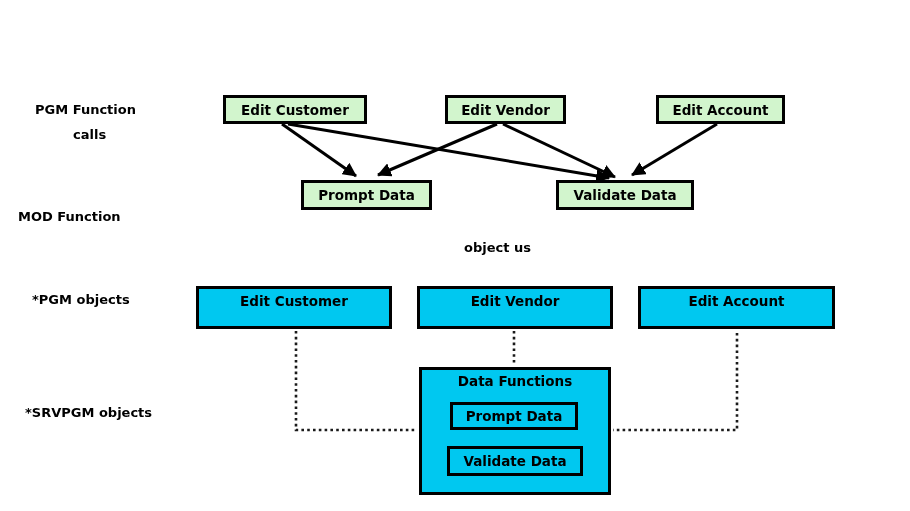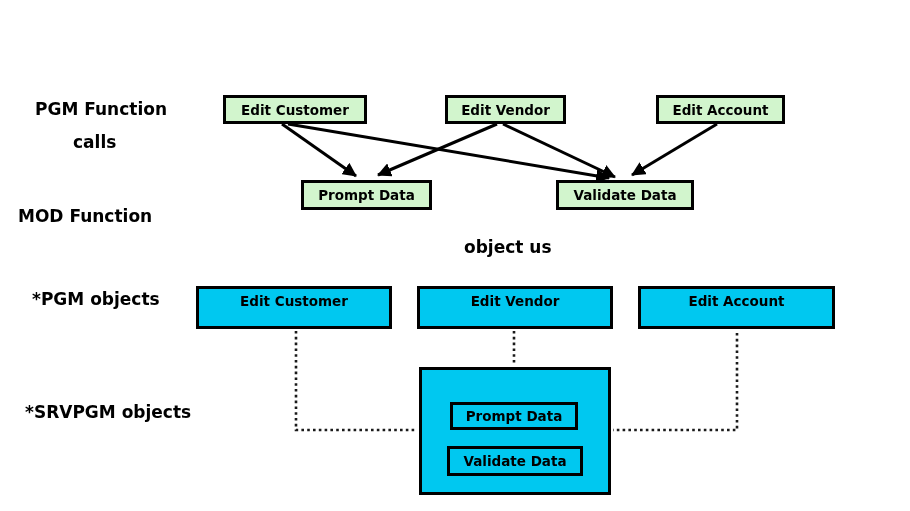--- a/index.html
+++ b/index.html
@@ -8,21 +8,21 @@
     position: relative;
     width: 910px;
     height: 511px;
     background: #ffffff;
     font-family: "DejaVu Sans", "Liberation Sans", sans-serif;
     color: #000;
     overflow: hidden;
   }
   .lbl {
     position: absolute;
-    font-size: 17px;
+    font-size: 13px;
     font-weight: bold;
     white-space: nowrap;
     line-height: 15px;
   }
   .fbox {
     position: absolute;
     background: #d2f5cd;
     border: 3px solid #000;
     display: flex;
     align-items: center;
@@ -92,21 +92,21 @@
     <line x1="497" y1="124" x2="378" y2="175" stroke="#000" stroke-width="3" marker-end="url(#ah)"></line>
     <line x1="503" y1="124" x2="615" y2="177" stroke="#000" stroke-width="3" marker-end="url(#ah)"></line>
     <line x1="717" y1="124" x2="632" y2="175" stroke="#000" stroke-width="3" marker-end="url(#ah)"></line>
 
     <path d="M296,331 L296,430 L417,430" fill="none" stroke="#1a1a1a" stroke-width="2.6" stroke-dasharray="2.6 3.2"></path>
     <path d="M514,331 L514,365" fill="none" stroke="#1a1a1a" stroke-width="2.6" stroke-dasharray="2.6 3.2"></path>
     <path d="M737,333 L737,430 L613,430" fill="none" stroke="#1a1a1a" stroke-width="2.6" stroke-dasharray="2.6 3.2"></path>
   </svg>
 
   <div class="lbl" style="left:35px;  top:102px;">PGM Function</div>
-  <div class="lbl" style="left:73px;  top:135px;">calls</div>
+  <div class="lbl" style="left:73px;  top:127px;">calls</div>
   <div class="lbl" style="left:18px;  top:183px;margin-top:26px;">MOD Function</div>
   <div class="lbl" style="left:32px;  top:292px;text-align:right;">*PGM objects</div>
   <div class="lbl" style="left:25px;  top:405px;">*SRVPGM objects</div>
   <div class="lbl" style="left:464px; top:240px;">object us</div>
 
   <div class="fbox" style="left:223px; top:95px; width:144px; height:29px;">
     <span>Edit Customer</span>
   </div>
   <div class="fbox" style="left:445px; top:95px; width:121px; height:29px;">
     <span>Edit Vendor</span>
@@ -126,20 +126,21 @@
     <span>Edit Customer</span>
   </div>
   <div class="obox" style="left:417px; top:286px; width:196px; height:43px;">
     <span>Edit Vendor</span>
   </div>
   <div class="obox" style="left:638px; top:286px; width:197px; height:43px;">
     <span>Edit Account</span>
   </div>
 
   <div class="bigbox">
+    <div class="title">Data Functions</div>
     <div class="ibox prompt">
       <span>Prompt Data</span>
     </div>
     <div class="ibox validate">
       <span>Validate Data</span>
     </div>
   </div>
 
 </div>
 

